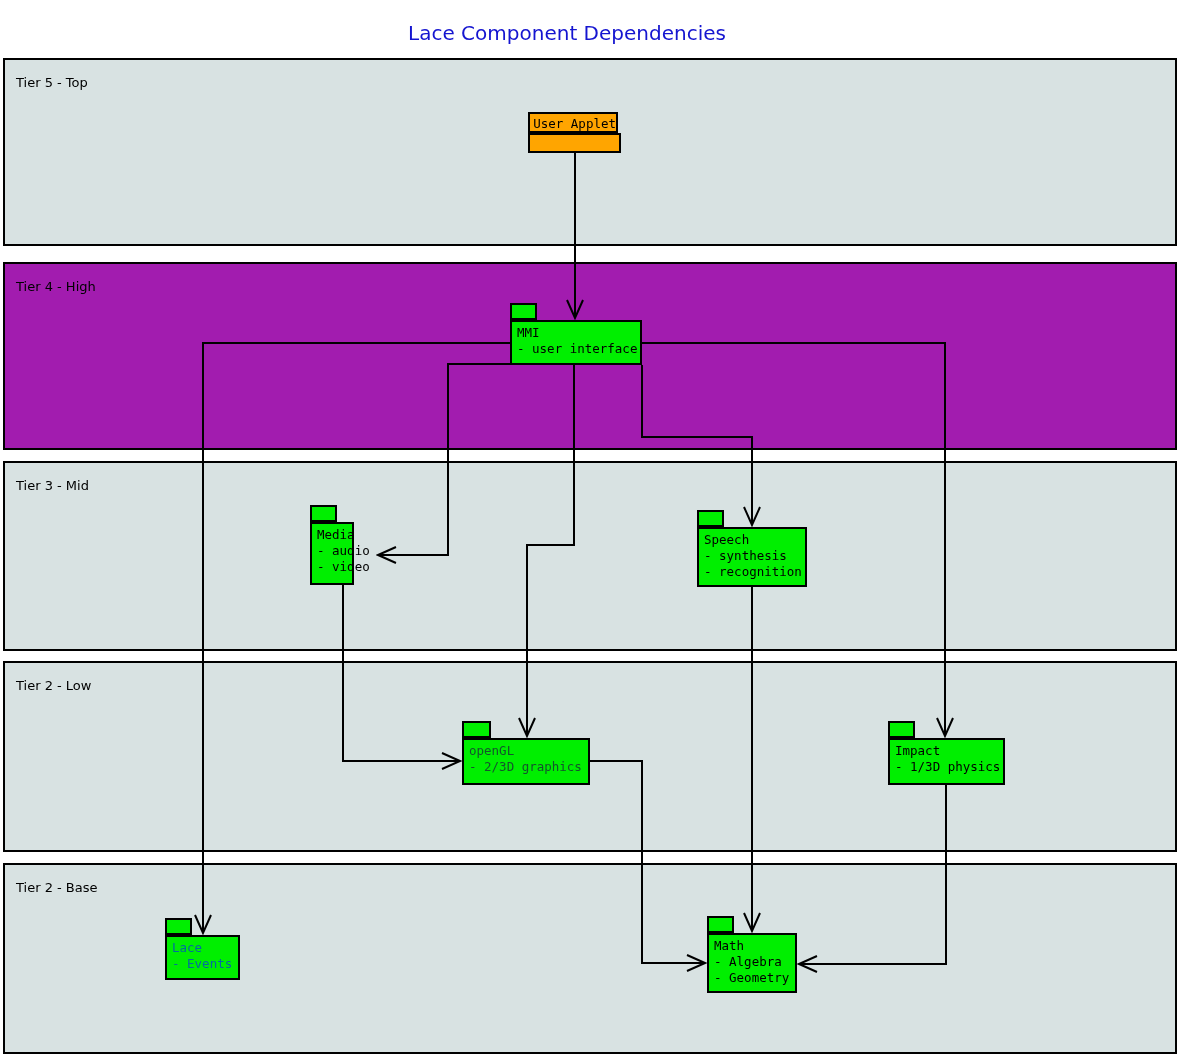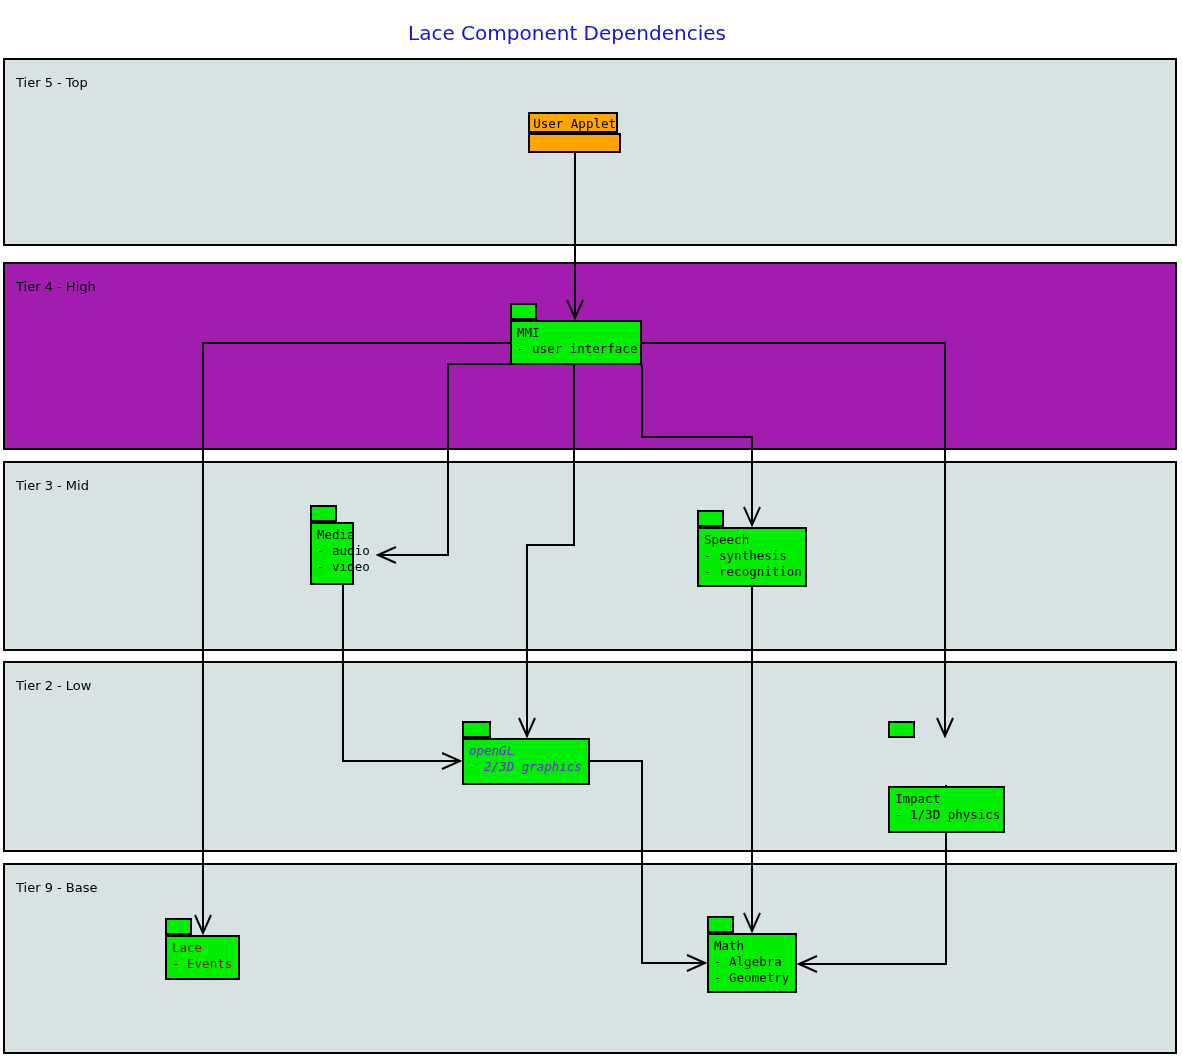--- a/index.html
+++ b/index.html
@@ -29,21 +29,21 @@
     <div class="tier" style="top: 262px; height: 188px; background: #a21caf;">
       <div class="tier-label">Tier 4 - High</div>
     </div>
     <div class="tier" style="top: 461px; height: 190px; background: rgb(216, 226, 226);">
       <div class="tier-label">Tier 3 - Mid</div>
     </div>
     <div class="tier" style="top: 661px; height: 191px; background: rgb(216, 226, 226);">
       <div class="tier-label">Tier 2 - Low</div>
     </div>
     <div class="tier" style="top: 863px; height: 191px; background: rgb(216, 226, 226);">
-      <div class="tier-label">Tier 9 - Base</div>
+      <div class="tier-label">Tier 2 - Base</div>
     </div>
     <svg width="1182" height="1056" class="edges">
       <defs>
         <marker id="arrow" markerUnits="userSpaceOnUse" markerWidth="22" markerHeight="20" refX="20" refY="10" orient="auto">
           <path d="M2,2 L20,10 L2,18" fill="none" stroke="#000000" stroke-width="2"></path>
         </marker>
       </defs>
       <polyline points="575,153 575,318" fill="none" stroke="#000000" stroke-width="2" marker-end="url(#arrow)"></polyline>
       <polyline points="510,343 203,343 203,933" fill="none" stroke="#000000" stroke-width="2" marker-end="url(#arrow)"></polyline>
       <polyline points="510,364 448,364 448,555 378,555" fill="none" stroke="#000000" stroke-width="2" marker-end="url(#arrow)"></polyline>
@@ -57,20 +57,20 @@
     </svg>
     <div class="nrect applet-name" style="left: 528px; top: 112px; width: 90px; height: 21px; background: rgb(255, 165, 0); color: rgb(0, 0, 0);">User Applet</div>
     <div class="nrect" style="left: 528px; top: 133px; width: 93px; height: 20px; background: rgb(255, 165, 0);"></div>
     <div class="nrect" style="left: 510px; top: 303px; width: 27px; height: 17px; background: rgb(0, 239, 0);"></div>
     <div class="nrect pkg-body" style="left: 510px; top: 320px; width: 132px; height: 45px; background: rgb(0, 239, 0); color: rgb(0, 0, 0);"><div class="ln">MMI</div><div class="ln">- user interface</div></div>
     <div class="nrect" style="left: 310px; top: 505px; width: 27px; height: 17px; background: rgb(0, 239, 0);"></div>
     <div class="nrect pkg-body" style="left: 310px; top: 522px; width: 44px; height: 63px; background: rgb(0, 239, 0); color: rgb(0, 0, 0);"><div class="ln">Media</div><div class="ln">- audio</div><div class="ln">- video</div></div>
     <div class="nrect" style="left: 697px; top: 510px; width: 27px; height: 17px; background: rgb(0, 239, 0);"></div>
     <div class="nrect pkg-body" style="left: 697px; top: 527px; width: 110px; height: 60px; background: rgb(0, 239, 0); color: rgb(0, 0, 0);"><div class="ln">Speech</div><div class="ln">- synthesis</div><div class="ln">- recognition</div></div>
     <div class="nrect" style="left: 462px; top: 721px; width: 29px; height: 17px; background: rgb(0, 239, 0);"></div>
-    <div class="nrect pkg-body" style="left: 462px; top: 738px; width: 128px; height: 47px; background: rgb(0, 239, 0); color: #6d28d9; font-style: italic;"><div class="ln">openGL</div><div class="ln">- 2/3D graphics</div></div>
+    <div class="nrect pkg-body" style="left: 462px; top: 738px; width: 128px; height: 47px; background: rgb(0, 239, 0); color: #14532d;"><div class="ln">openGL</div><div class="ln">- 2/3D graphics</div></div>
     <div class="nrect" style="left: 888px; top: 721px; width: 27px; height: 17px; background: rgb(0, 239, 0);"></div>
-    <div class="nrect pkg-body" style="left: 888px; top: 738px; width: 117px; height: 47px; background: rgb(0, 239, 0); color: rgb(0, 0, 0); margin-top: 48px;"><div class="ln">Impact</div><div class="ln">- 1/3D physics</div></div>
+    <div class="nrect pkg-body" style="left: 888px; top: 738px; width: 117px; height: 47px; background: rgb(0, 239, 0); color: rgb(0, 0, 0);"><div class="ln">Impact</div><div class="ln">- 1/3D physics</div></div>
     <div class="nrect" style="left: 165px; top: 918px; width: 27px; height: 17px; background: rgb(0, 239, 0);"></div>
-    <div class="nrect pkg-body" style="left: 165px; top: 935px; width: 75px; height: 45px; background: rgb(0, 239, 0); color: #7f1d1d;"><div class="ln">Lace</div><div class="ln">- Events</div></div>
+    <div class="nrect pkg-body" style="left: 165px; top: 935px; width: 75px; height: 45px; background: rgb(0, 239, 0); color: #0369a1;"><div class="ln">Lace</div><div class="ln">- Events</div></div>
     <div class="nrect" style="left: 707px; top: 916px; width: 27px; height: 17px; background: rgb(0, 239, 0);"></div>
     <div class="nrect pkg-body" style="left: 707px; top: 933px; width: 90px; height: 60px; background: rgb(0, 239, 0); color: rgb(0, 0, 0);"><div class="ln">Math</div><div class="ln">- Algebra</div><div class="ln">- Geometry</div></div>
   </div>
 
 </body></html>

